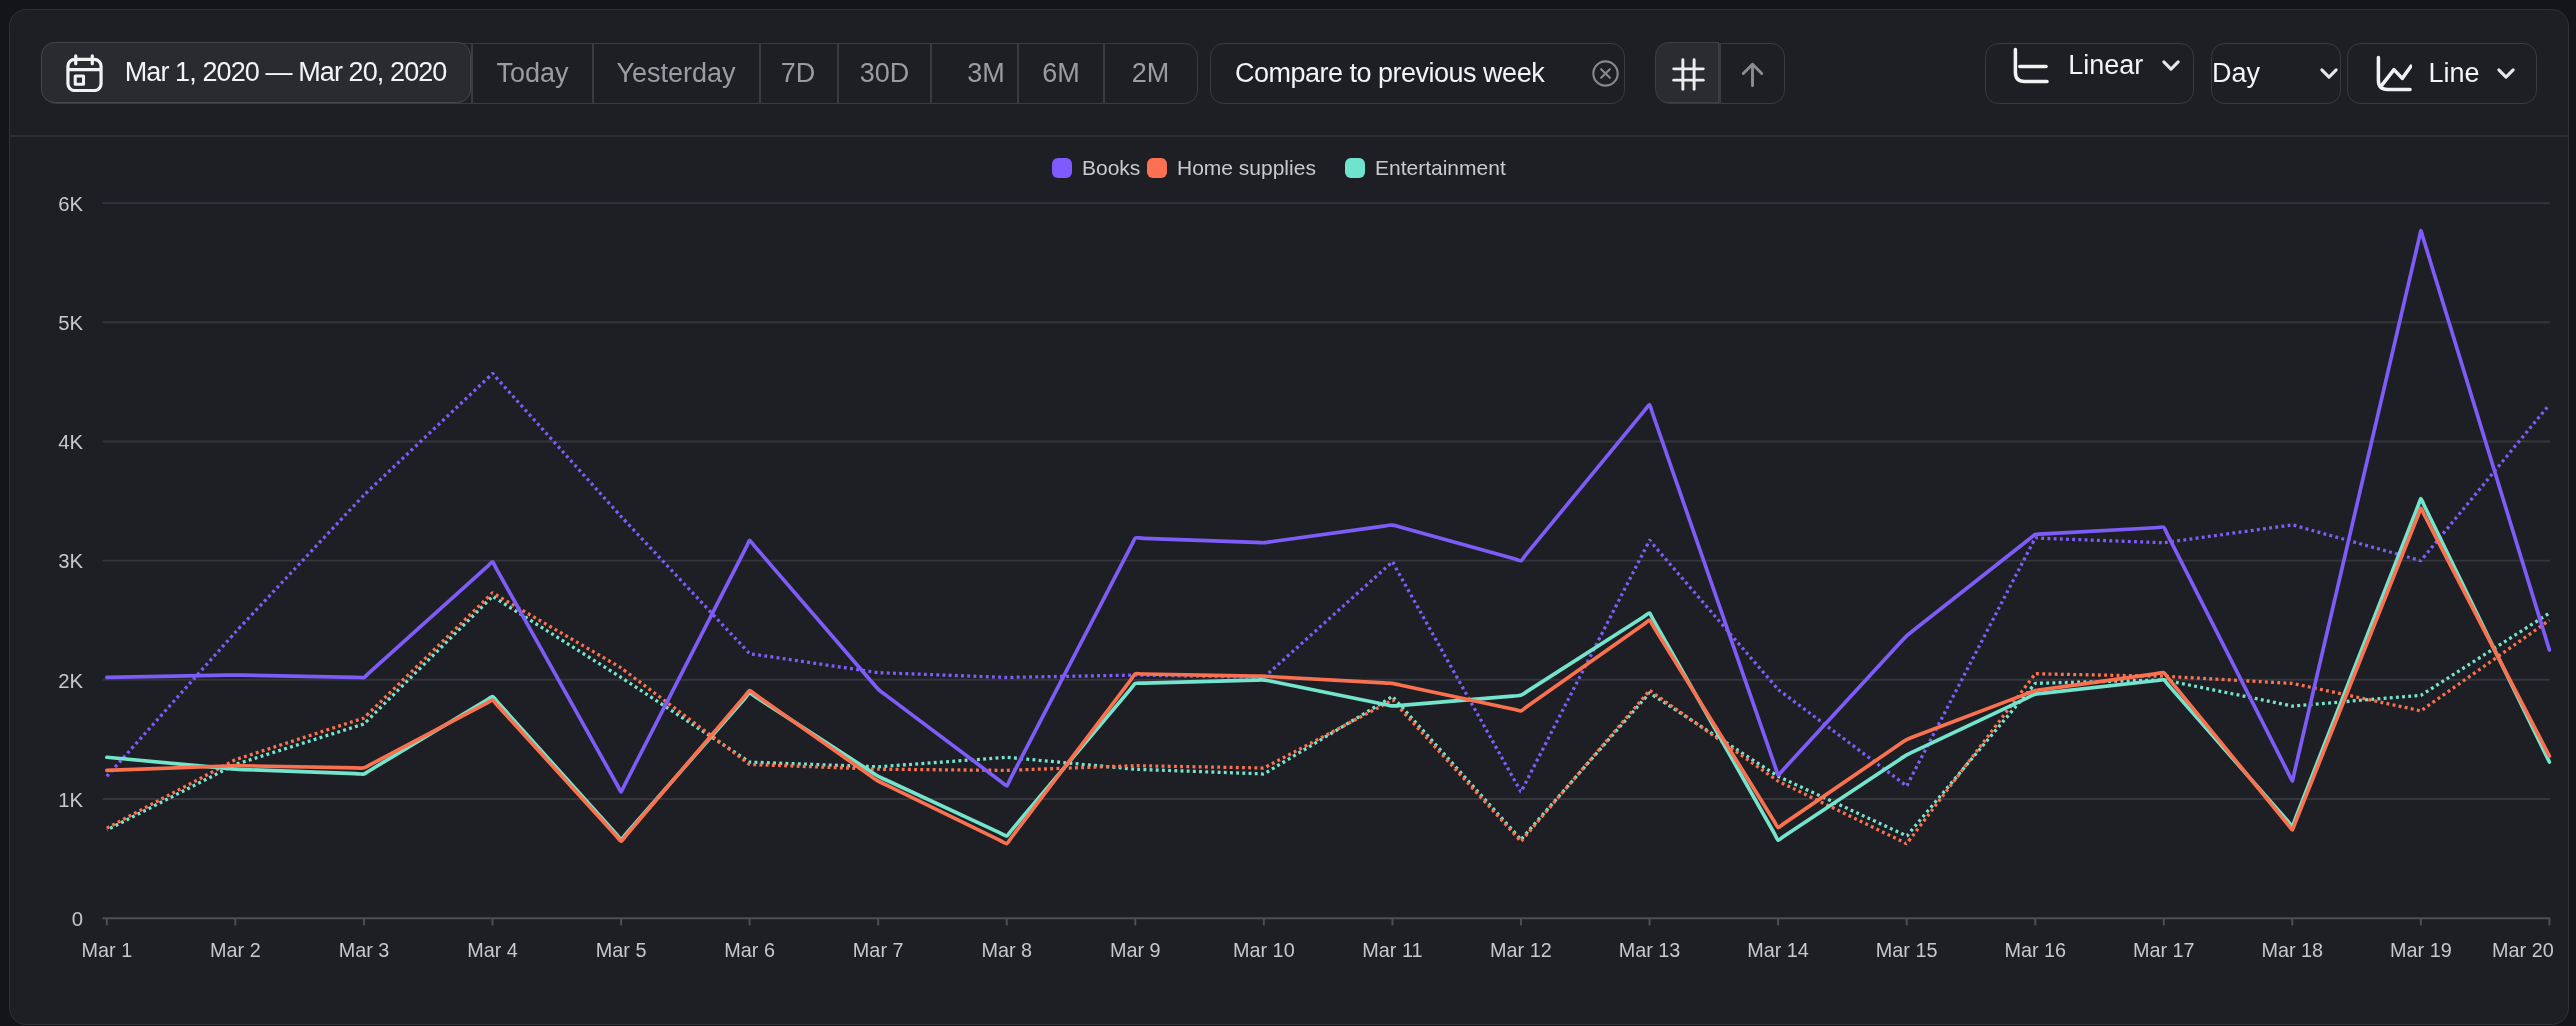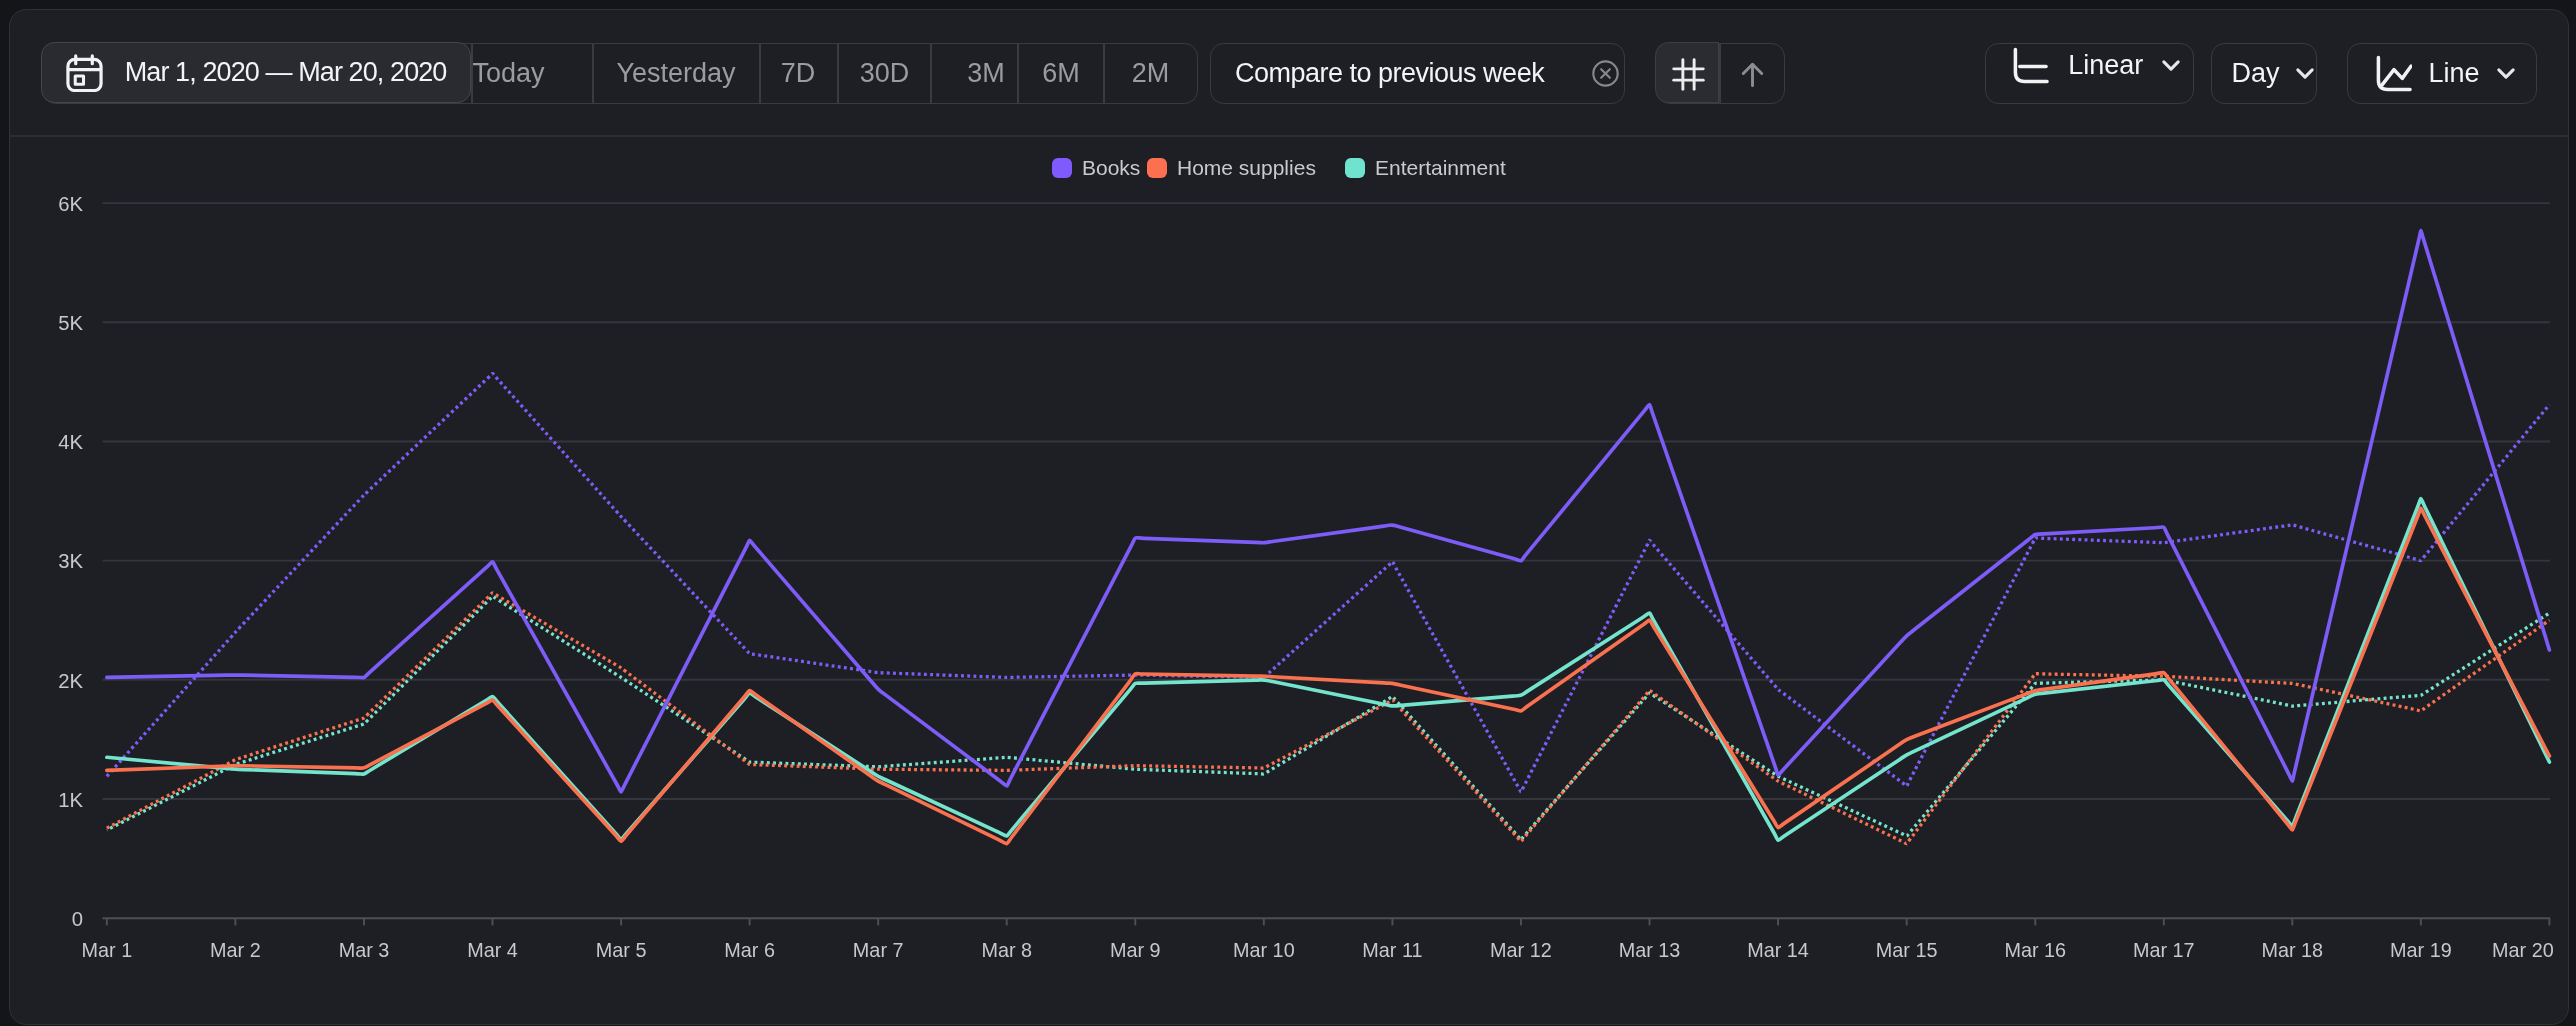--- a/index.html
+++ b/index.html
@@ -88,21 +88,21 @@
       <rect x="2" y="6.5" width="34" height="32" rx="7"></rect>
       <line x1="2.5" y1="17" x2="35.5" y2="17"></line>
       <line x1="10" y1="3" x2="10" y2="11"></line>
       <line x1="27" y1="3" x2="27" y2="11"></line>
       <rect x="9.5" y="23.5" width="8.5" height="8.5" stroke-width="3.1"></rect>
       </g>
       </svg>
     <span style="font-weight:400;letter-spacing:-0.9px">Mar 1, 2020 — Mar 20, 2020</span>
   </div>
   <div class="segdiv" style="left:428px"></div>
-  <div class="seg" style="left:406px;width:119px">Today</div>
+  <div class="seg" style="left:430px;width:119px">Today</div>
   <div class="segdiv" style="left:549px"></div>
   <div class="seg" style="left:551px;width:164px">Yesterday</div>
   <div class="segdiv" style="left:716px"></div>
   <div class="seg" style="left:717px;width:76px">7D</div>
   <div class="segdiv" style="left:794px"></div>
   <div class="seg" style="left:796px;width:91px">30D</div>
   <div class="segdiv" style="left:887px"></div>
   <div class="seg" style="left:889px;width:108px">3M</div>
   <div class="segdiv" style="left:974px"></div>
   <div class="seg" style="left:976px;width:84px">6M</div>
@@ -142,21 +142,21 @@
     <g fill="none" stroke="#f2f2f4" stroke-width="3.6" stroke-linecap="round" stroke-linejoin="round">
       <path d="M3.5 3.5 V27 Q3.5 36.5 13 36.5 H36"></path>
       <line x1="8" y1="21" x2="35" y2="21"></line>
     </g>
     </svg>
   <span>Linear</span>
   <svg width="22" height="13.5" viewBox="0 0 23 14" style="margin-left:16.4px">
       <polyline points="4,3 11.5,10.5 19,3" fill="none" stroke="#e6e7e9" stroke-width="3.2" stroke-linecap="round" stroke-linejoin="round"></polyline>
     </svg>
 </div>
-<div class="btn" style="left:2211px;width:106px;justify-content:flex-end">
+<div class="btn" style="left:2211px;width:130px;justify-content:space-between">
   <span>Day</span>
   <svg width="22" height="13.5" viewBox="0 0 23 14" style="margin-left:14.5px">
       <polyline points="4,3 11.5,10.5 19,3" fill="none" stroke="#e6e7e9" stroke-width="3.2" stroke-linecap="round" stroke-linejoin="round"></polyline>
     </svg>
 </div>
 <div class="btn" style="left:2347px;width:190px;padding:0 12px 0 27px">
   <svg width="37" height="39" viewBox="0 0 38 40" style="margin-right:16.4px">
     <g fill="none" stroke="#f2f2f4" stroke-width="3.6" stroke-linecap="round" stroke-linejoin="round">
       <path d="M3.5 3.5 V27 Q3.5 36.5 13 36.5 H36"></path>
       <polyline points="7.5,31.5 19.5,16 28,25 37,12.5"></polyline>

